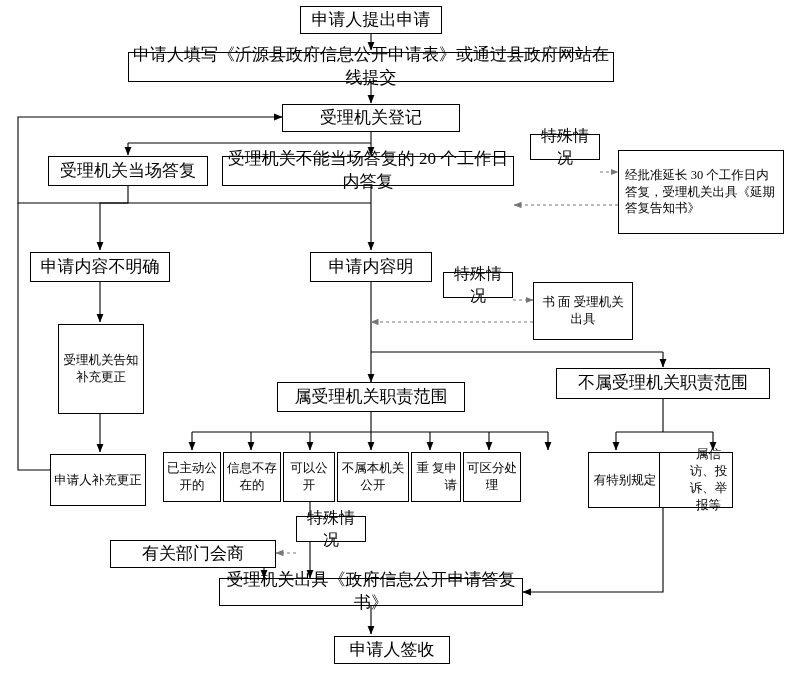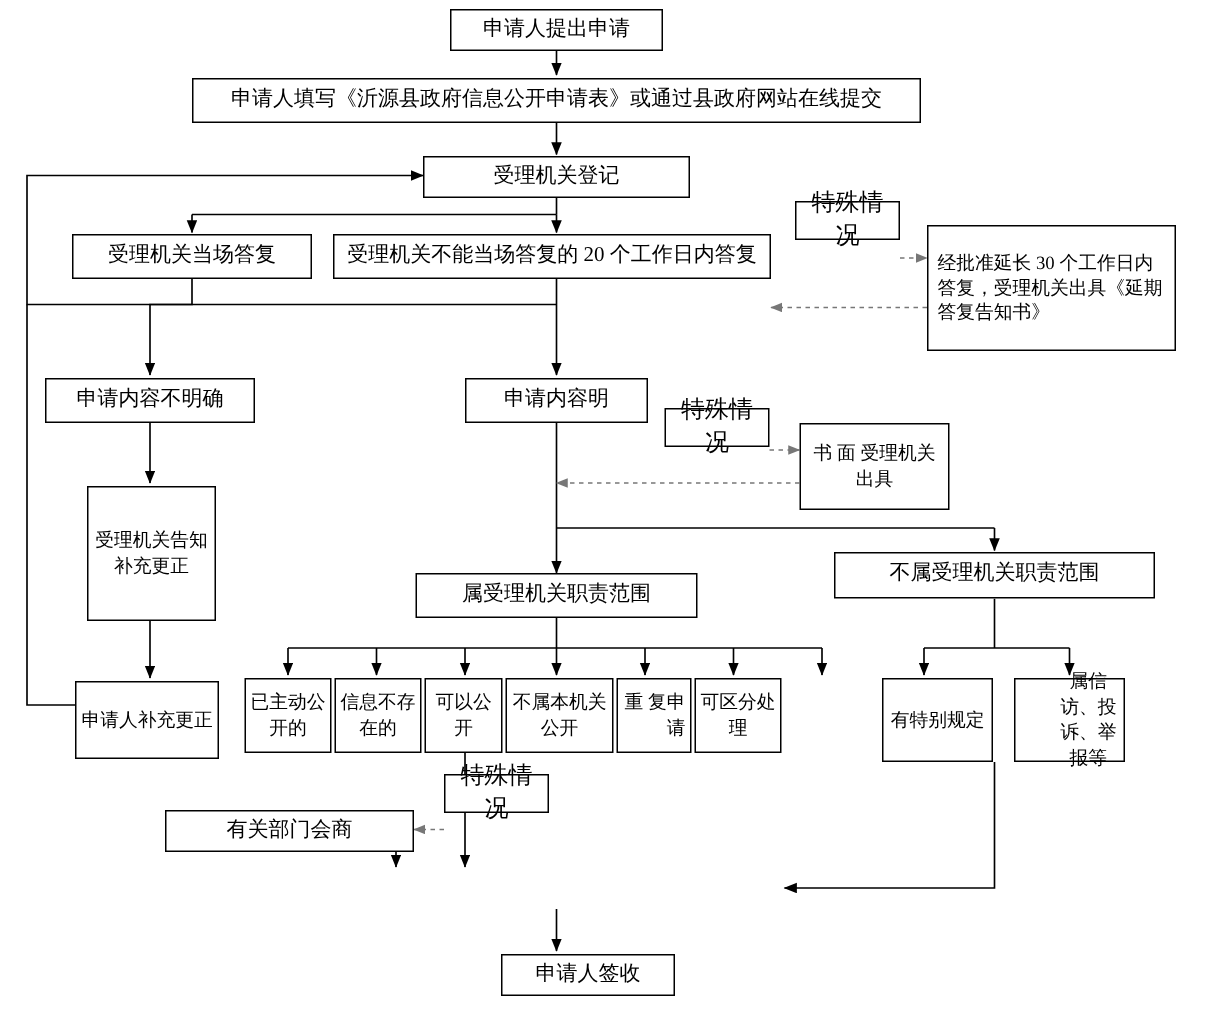--- a/index.html
+++ b/index.html
@@ -13,21 +13,21 @@
   #canvas{position:relative;width:804px;height:674px;}
   .node{
     position:absolute;
     border:1px solid #000;
     background:#fff;
     box-sizing:border-box;
     display:flex;
     align-items:center;
     justify-content:center;
     text-align:center;
-    font-size:14px;
+    font-size:17px;
     line-height:1.35;
     padding:2px 3px;
     z-index:3;
     white-space:pre-line;
   }
   .node.small{font-size:12.5px;}
   .node.tiny{font-size:16px;}
   svg#wires{position:absolute;left:0;top:0;width:804px;height:674px;z-index:1;}
 </style>
 </head>
@@ -133,20 +133,21 @@
   <div class="node" style="left:556px;top:368px;width:214px;height:31px;">不属受理机关职责范围</div>
 
   <div class="node small" style="left:163px;top:452px;width:58px;height:50px;">已主动公开的</div>
   <div class="node small" style="left:223px;top:452px;width:58px;height:50px;">信息不存在的</div>
   <div class="node small" style="left:283px;top:452px;width:52px;height:50px;">可以公开</div>
   <div class="node small" style="left:337px;top:452px;width:72px;height:50px;">不属本机关公开</div>
   <div class="node small" style="left:411px;top:452px;width:50px;height:50px;text-align:right;">重 复申请</div>
   <div class="node small" style="left:463px;top:452px;width:58px;height:50px;">可区分处理</div>
 
   <div class="node small" style="left:588px;top:452px;width:74px;height:56px;">有特别规定</div>
-  <div class="node small" style="left:676px;top:452px;width:74px;height:56px;padding-left:28px;">属信访、投诉、举报等</div>
+  <div class="node small" style="left:659px;top:452px;width:74px;height:56px;padding-left:28px;">属信访、投诉、举报等</div>
 
   <div class="node tiny" style="left:296px;top:516px;width:70px;height:26px;">特殊情况</div>
   <div class="node" style="left:110px;top:540px;width:166px;height:28px;">有关部门会商</div>
 
+  <div class="node" style="left:219px;top:578px;width:304px;height:28px;">受理机关出具《政府信息公开申请答复书》</div>
   <div class="node" style="left:334px;top:636px;width:116px;height:28px;">申请人签收</div>
 
 </div>
 
 </body></html>

